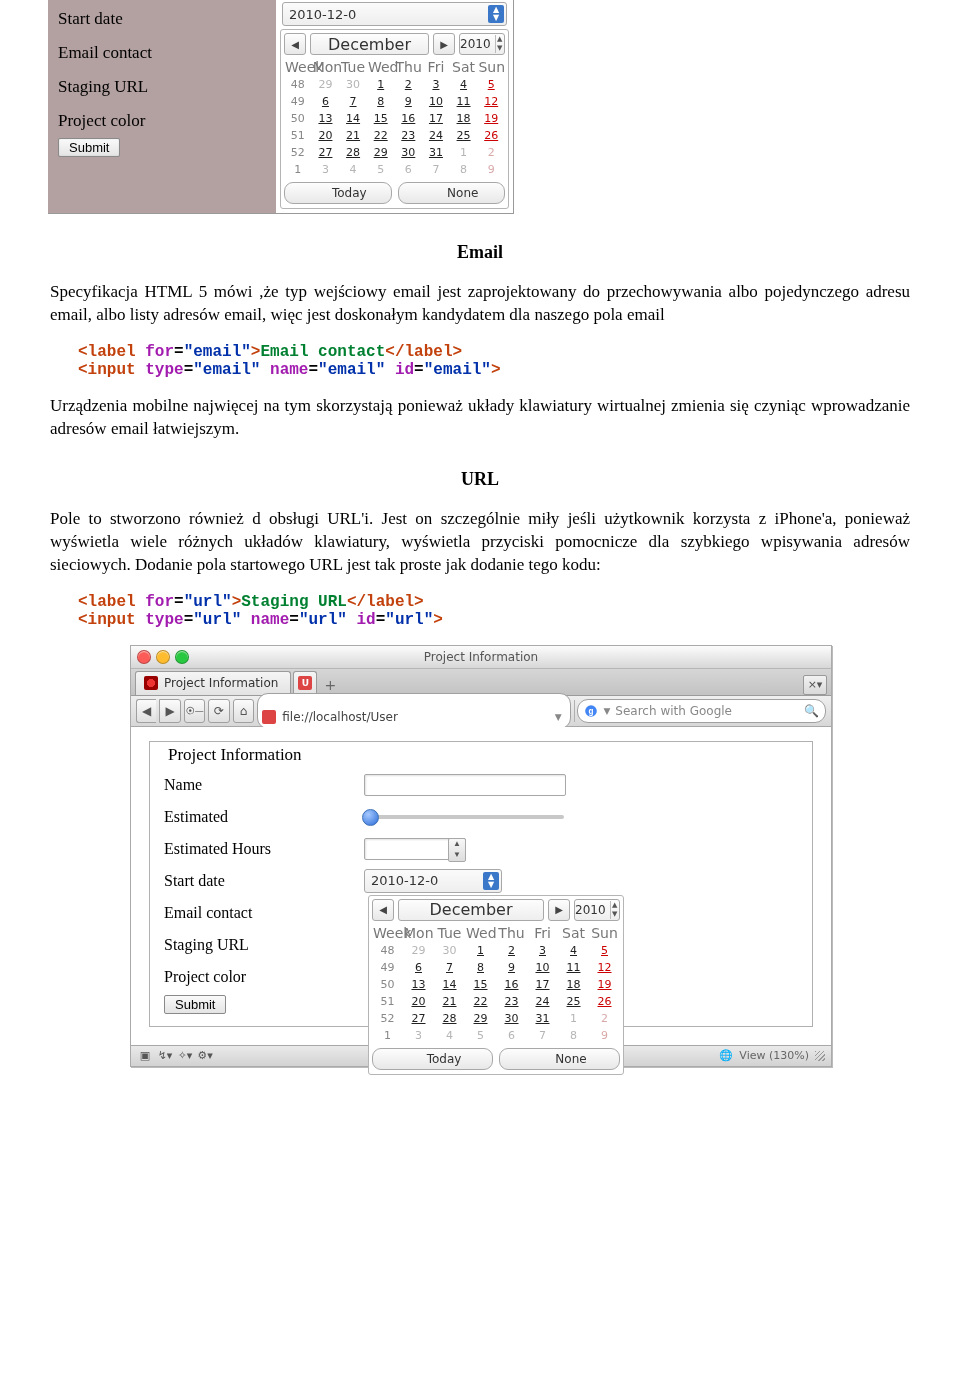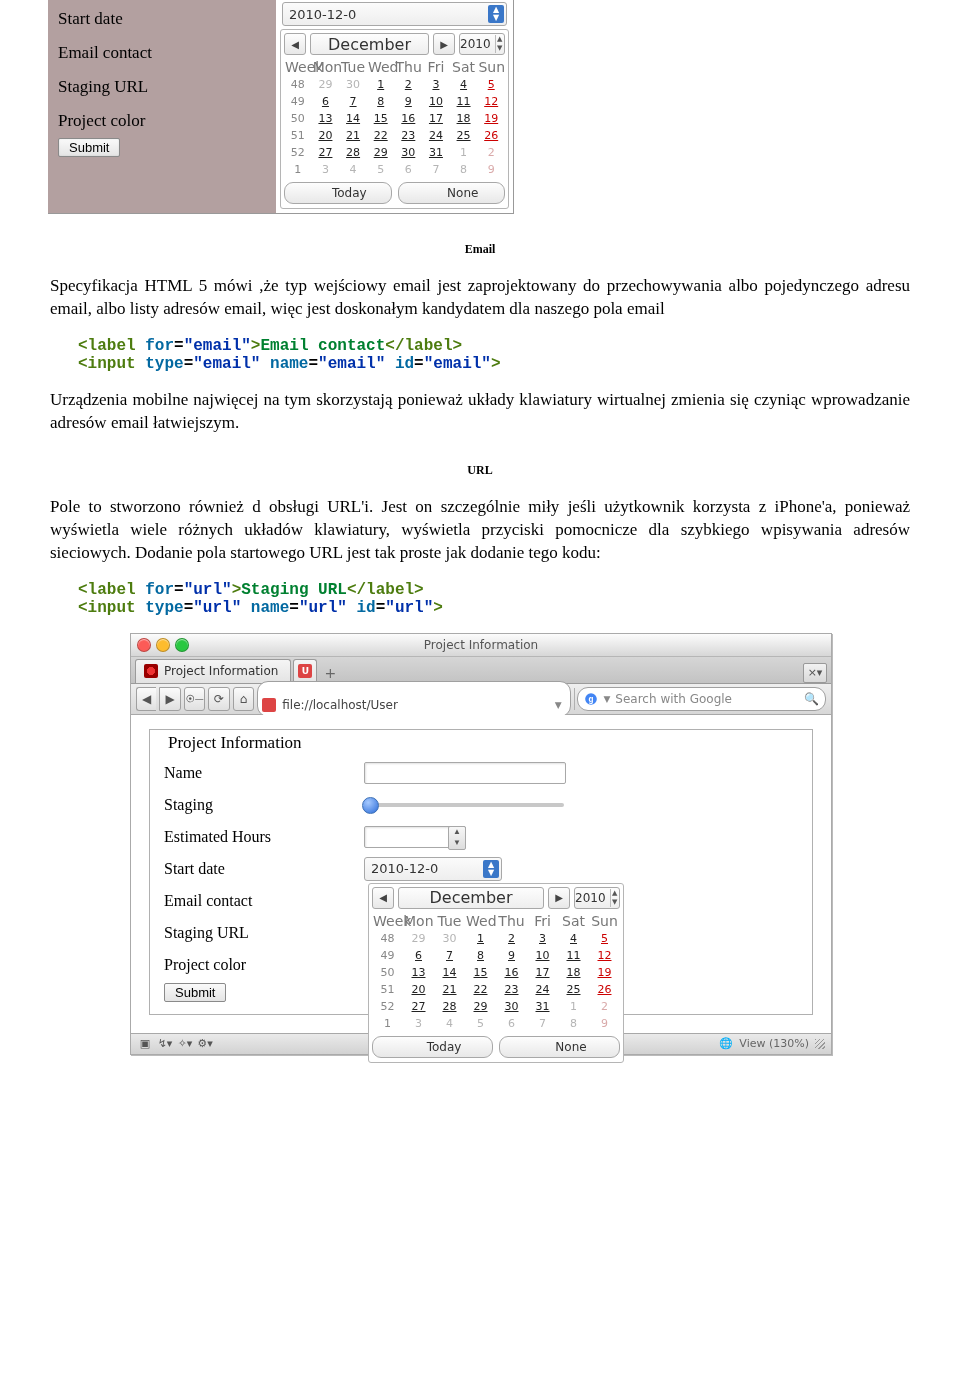--- a/index.html
+++ b/index.html
@@ -9,41 +9,41 @@
     font-size: 16px;
     color: #000;
     background: #fff;
     width: 960px;
   }
   .page {
     padding: 0 50px 40px 50px;
   }
   h2.section {
     text-align: center;
-    font-size: 12px;
+    font-size: 18px;
     font-weight: bold;
     margin: 28px 0 18px 0;
   }
   p.body {
     font-size: 17px;
     line-height: 1.35;
     text-align: justify;
     margin: 14px 0;
   }
   pre.code {
     font-family: "Courier New", monospace;
     font-size: 16px;
     font-weight: bold;
     margin: 16px 0 16px 28px;
     white-space: pre;
     color: #000;
   }
-  pre.code .kw { color: #4d7c0f; }      
+  pre.code .kw { color: #c2410c; }      
   pre.code .txt { color: #008030; }     
-  pre.code .attr { color: #0369a1; }    
+  pre.code .attr { color: #a21caf; }    
   pre.code .val { color: #0030aa; }    
 
   
   .fig1 {
     margin-left: 48px;
     border-bottom: 1px solid #999;
     border-right: 1px solid #999;
     width: 466px;
     position: relative;
     box-sizing: border-box;
@@ -502,21 +502,21 @@
 
   <div class="viewport">
     <div class="fieldset">
       <div class="legend">Project Information</div>
 
       <div class="frow">
         <div class="lbl">Name</div>
         <div class="txt-input"></div>
       </div>
       <div class="frow">
-        <div class="lbl">Staging</div>
+        <div class="lbl">Estimated</div>
         <div class="slider">
               <div class="thumb"></div>
             </div>
       </div>
       <div class="frow">
         <div class="lbl">Estimated Hours</div>
         <div class="num-input">
               <div class="sp">
                 <div>▲</div>
                 <div>▼</div>

